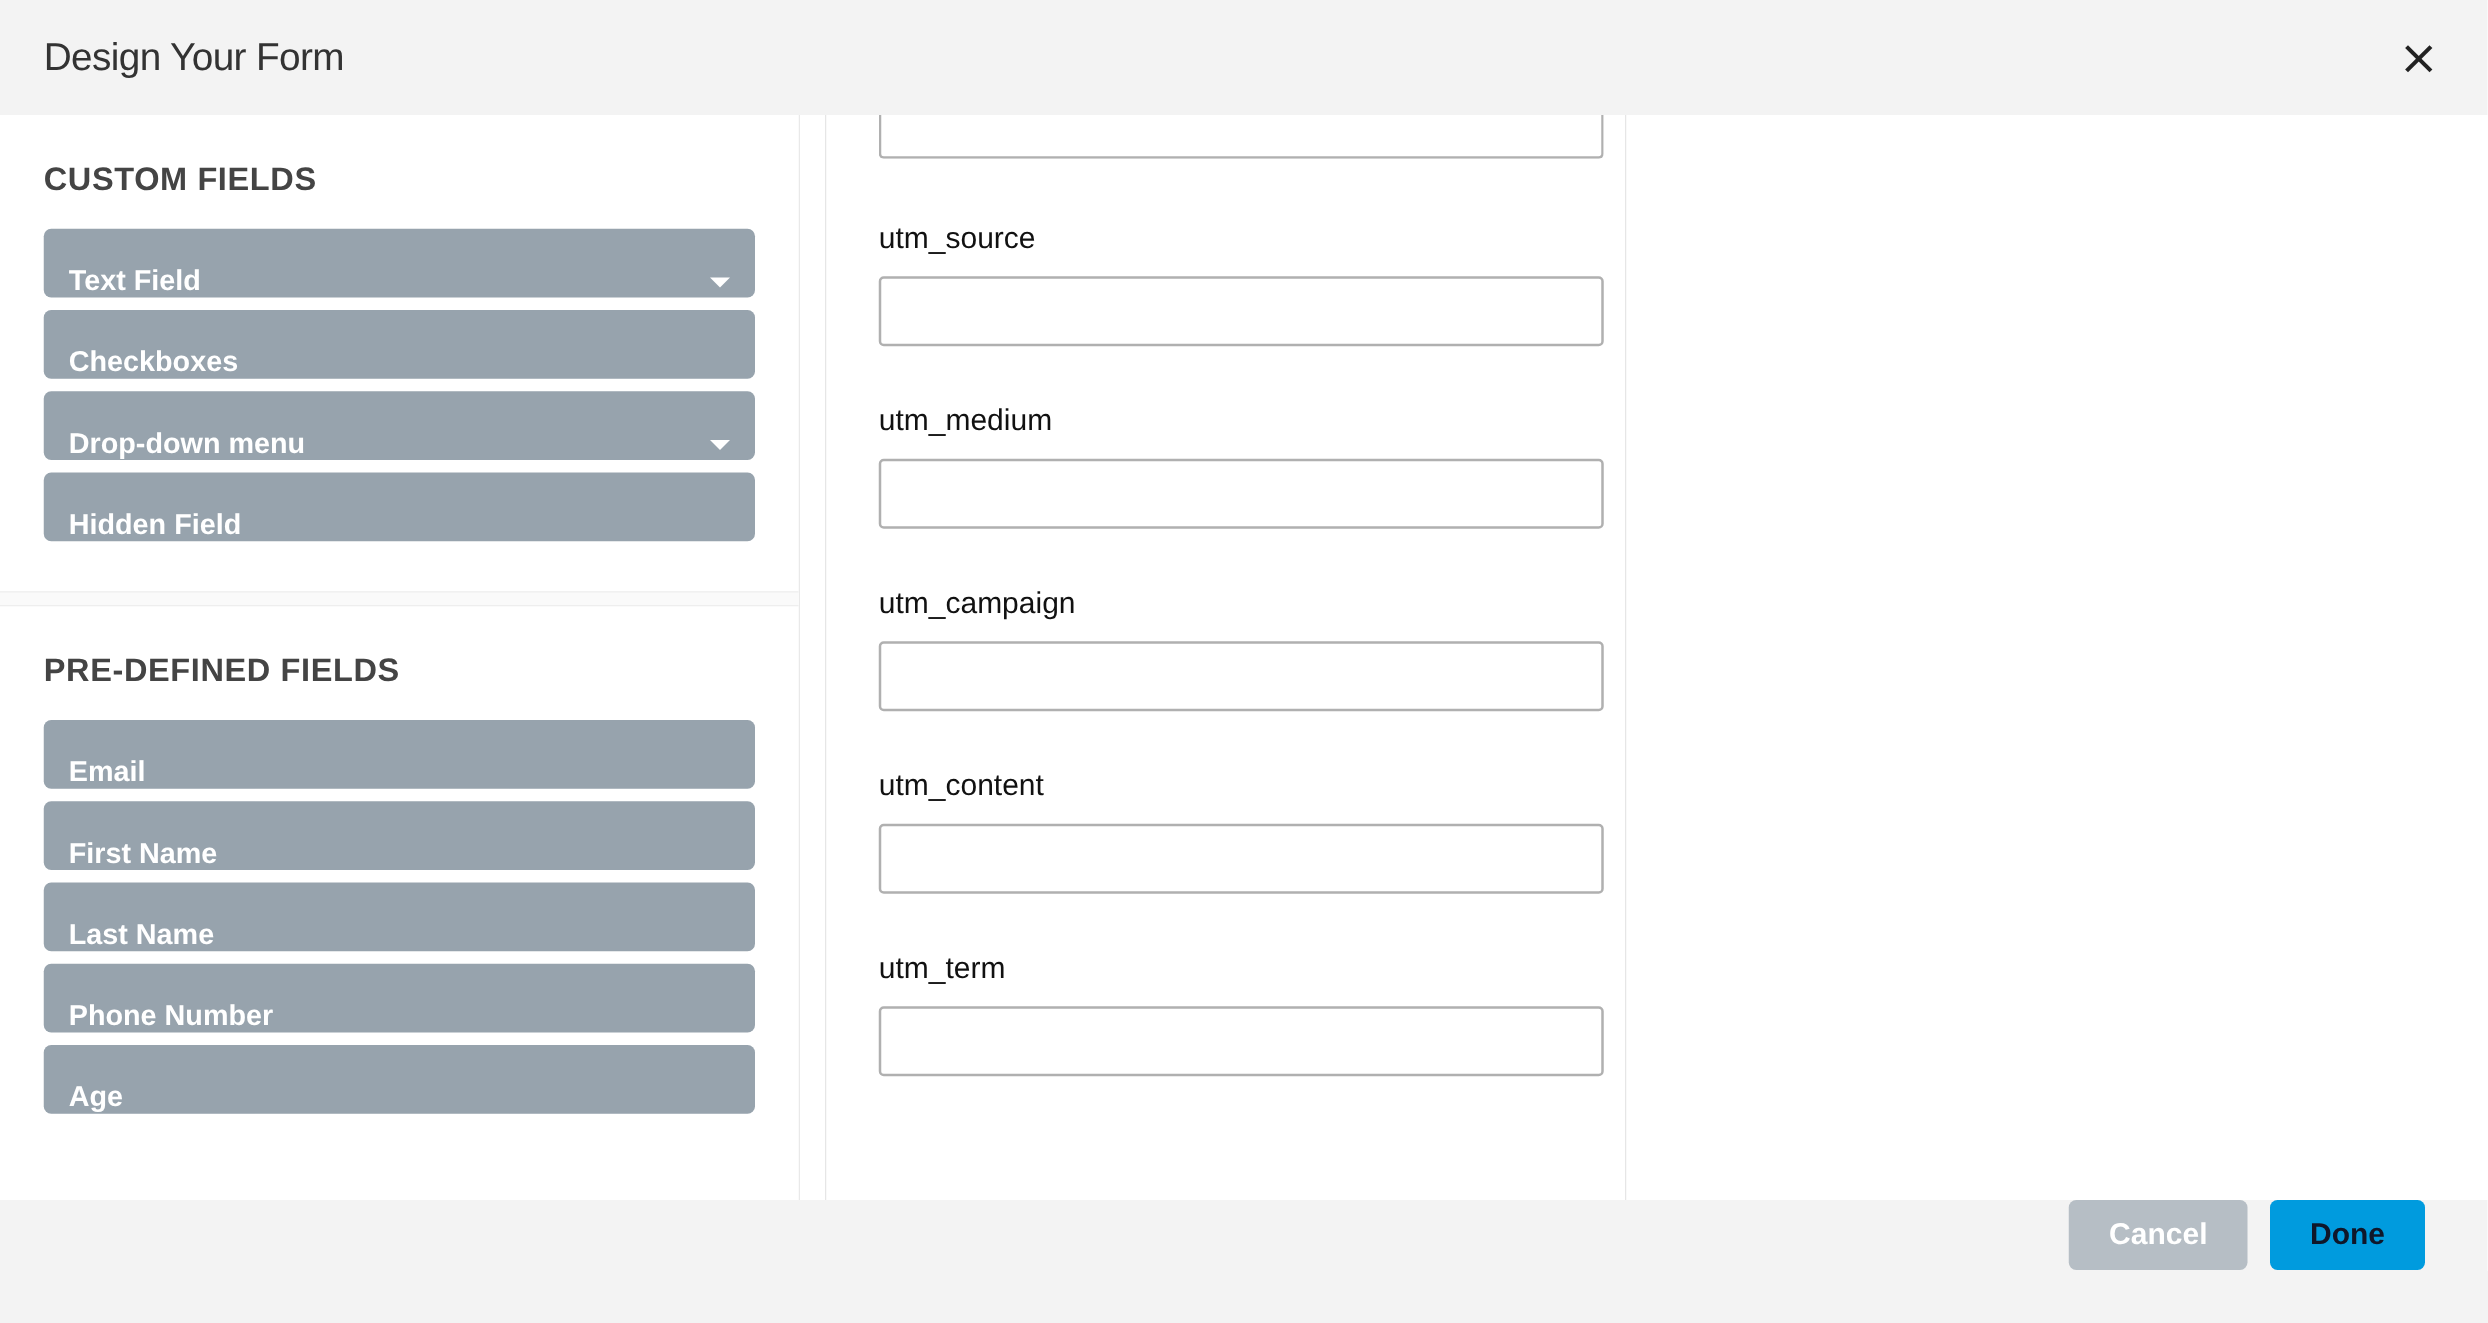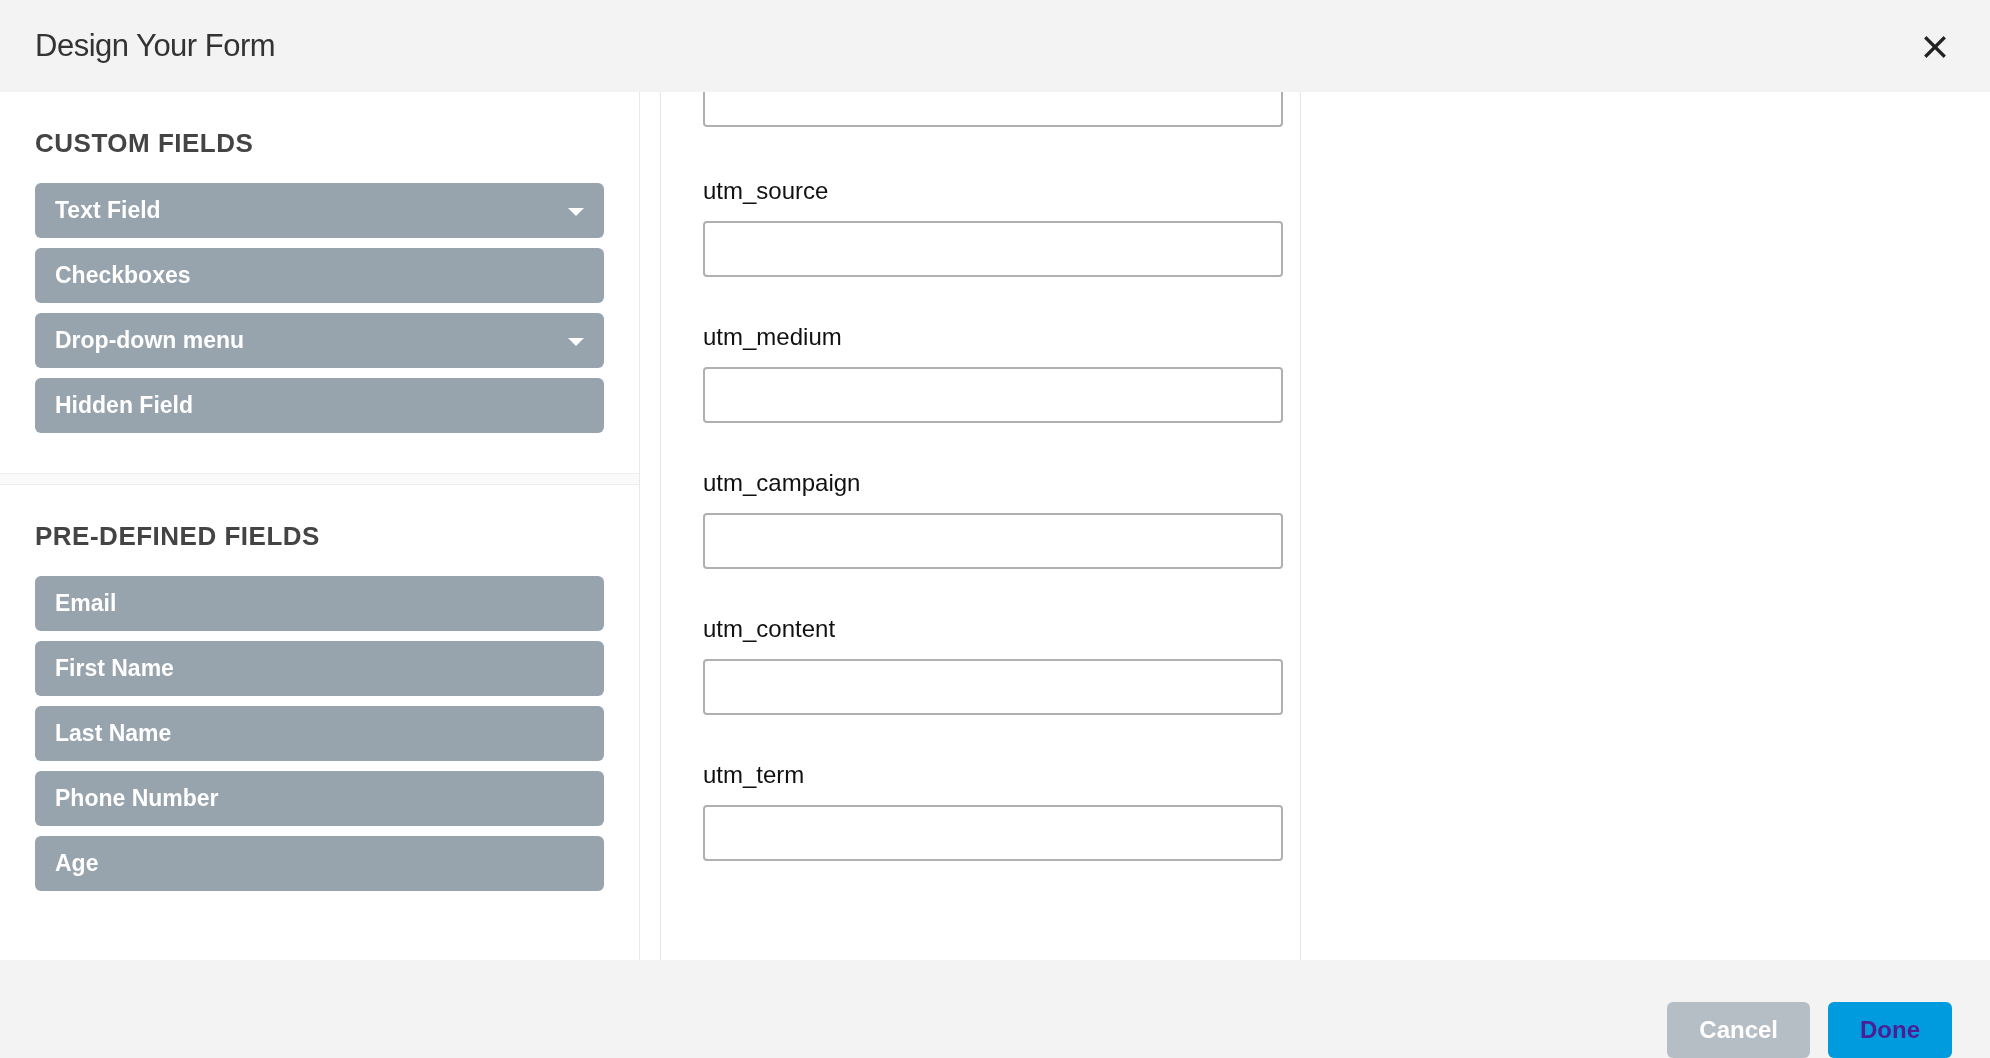--- a/index.html
+++ b/index.html
@@ -73,21 +73,21 @@
     color: #444;
     letter-spacing: 0.5px;
     margin-bottom: 24px;
   }
   .pill {
     background: #97a3ad;
     color: #ffffff;
     border-radius: 6px;
     height: 55px;
     display: flex;
-    align-items: center;
+    align-items: flex-end;
     padding: 0 20px;
     font-size: 23px;
     font-weight: 600;
     margin-bottom: 10px;
     cursor: grab;
     position: relative;
   }
   .pill .caret {
     margin-left: auto;
   }
@@ -141,41 +141,41 @@
     padding: 0 12px;
   }
 
   
   .footer {
     position: absolute;
     left: 0; right: 0; bottom: 0;
     height: 98px;
     background: #f3f3f3;
     display: flex;
-    align-items: flex-end;
+    align-items: flex-start;
     justify-content: flex-end;
-    padding-right: 38px;
+    padding-right: 50px;
     gap: 18px;
   }
   .btn {
     height: 56px;
     border: none;
     border-radius: 6px;
     font-size: 24px;
     font-weight: 600;
     padding: 0 32px;
     cursor: pointer;
   }
   .btn-cancel {
     background: #b6bec5;
     color: #ffffff;
   }
   .btn-done {
     background: #009bde;
-    color: #4c1d95;
+    color: #0f172a;
   }
 </style>
 </head>
 <body>
 
 <div class="header">
   <div class="header-title">Design Your Form</div>
   <div class="close-btn">
     <svg viewBox="0 0 24 24">
       <line x1="3" y1="3" x2="21" y2="21"></line>

